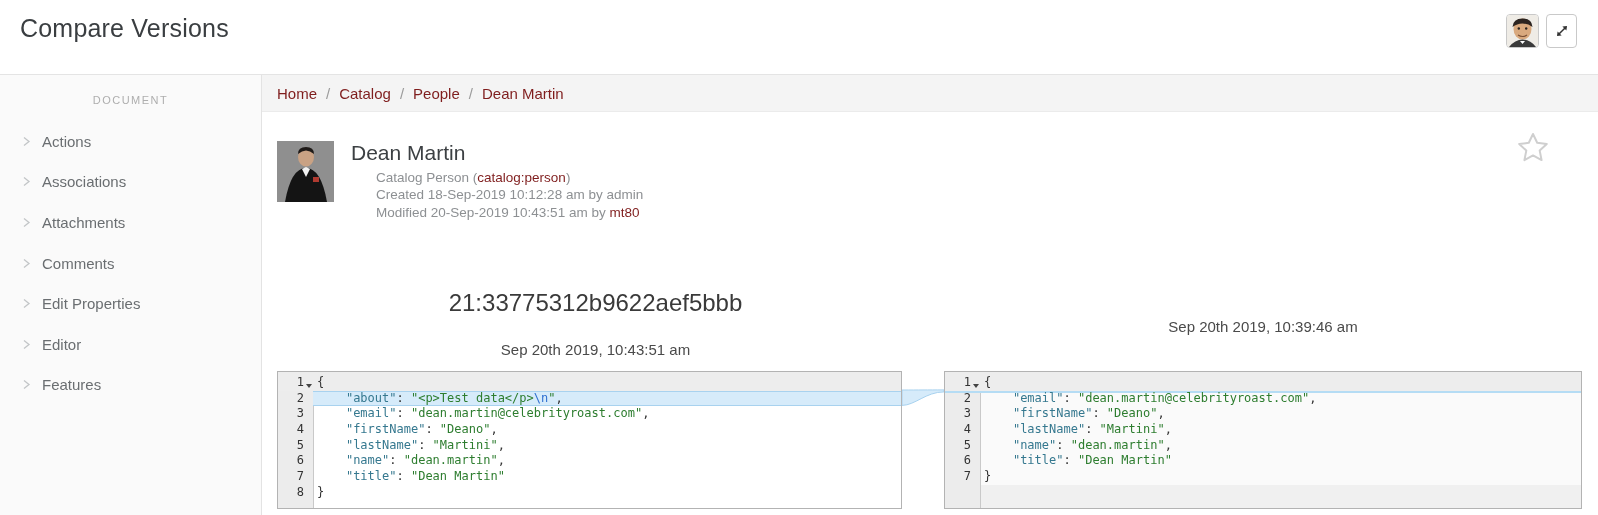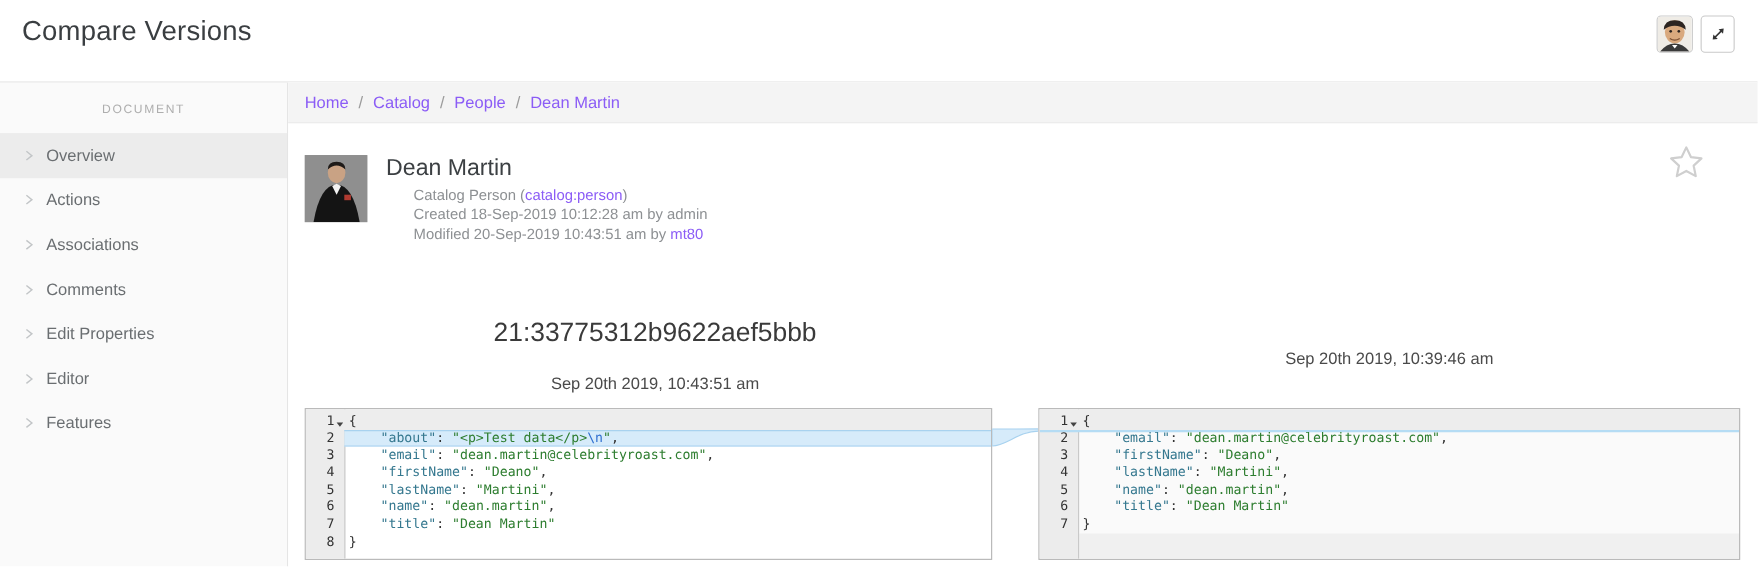--- a/index.html
+++ b/index.html
@@ -24,21 +24,21 @@
   .side-head { margin-top:19px; text-align:center; font-size:11px; letter-spacing:1.5px; color:#aeaeae; }
   .side-list { margin-top:15px; }
   .side-item { height:40.6px; display:flex; align-items:center; padding-left:20px; cursor:pointer; }
   .side-item.active { background:#ececec; }
   .side-item .chev { width:22px; display:flex; align-items:center; }
   .side-item .lbl { font-size:15px; color:#6a6e71; }
 
   
   .content { position:relative; flex:1; background:#fff; }
   .crumbbar { height:37px; background:#f4f4f4; border-bottom:1px solid #ebebeb; padding-left:15px; display:flex; align-items:center; font-size:15px; }
-  a.lnk { color:#8b5cf6; text-decoration:none; cursor:pointer; }
+  a.lnk { color:#7f1d1d; text-decoration:none; cursor:pointer; }
   .crumb-sep { color:#9b9b9b; margin:0 9px; }
 
   .profile { display:flex; margin:29px 0 0 15px; }
   .thumb { width:57px; height:61px; overflow:hidden; background:#8f8f8f; flex:0 0 57px; }
   .pr-text { margin-left:17px; padding-top:0; }
   .pr-name { font-size:21px; font-weight:400; color:#3c4043; margin-bottom:4px; }
   .pr-meta { font-size:13.5px; color:#8d9093; line-height:17.3px;margin-left:25px; }
 
   .star { position:absolute; top:56px; right:48px; cursor:pointer; }
 
@@ -104,43 +104,43 @@
         </svg>
       </div>
     </div>
   </div>
 
   <div class="main">
 
     <div class="sidebar">
       <div class="side-head">DOCUMENT</div>
       <div class="side-list">
-          <div class="side-item active">
-            <span class="chev">
-              <svg width="12" height="13" viewBox="0 0 12 13">
-                <polyline points="4,2.5 9,6.5 4,10.5" fill="none" stroke="#c2c5c7" stroke-width="1.3"></polyline>
-              </svg>
-            </span>
-            <span class="lbl">Overview</span>
-          </div>
           <div class="side-item">
             <span class="chev">
               <svg width="12" height="13" viewBox="0 0 12 13">
                 <polyline points="4,2.5 9,6.5 4,10.5" fill="none" stroke="#c2c5c7" stroke-width="1.3"></polyline>
               </svg>
             </span>
             <span class="lbl">Actions</span>
           </div>
           <div class="side-item">
             <span class="chev">
               <svg width="12" height="13" viewBox="0 0 12 13">
                 <polyline points="4,2.5 9,6.5 4,10.5" fill="none" stroke="#c2c5c7" stroke-width="1.3"></polyline>
               </svg>
             </span>
             <span class="lbl">Associations</span>
+          </div>
+          <div class="side-item">
+            <span class="chev">
+              <svg width="12" height="13" viewBox="0 0 12 13">
+                <polyline points="4,2.5 9,6.5 4,10.5" fill="none" stroke="#c2c5c7" stroke-width="1.3"></polyline>
+              </svg>
+            </span>
+            <span class="lbl">Attachments</span>
           </div>
           <div class="side-item">
             <span class="chev">
               <svg width="12" height="13" viewBox="0 0 12 13">
                 <polyline points="4,2.5 9,6.5 4,10.5" fill="none" stroke="#c2c5c7" stroke-width="1.3"></polyline>
               </svg>
             </span>
             <span class="lbl">Comments</span>
           </div>
           <div class="side-item">

